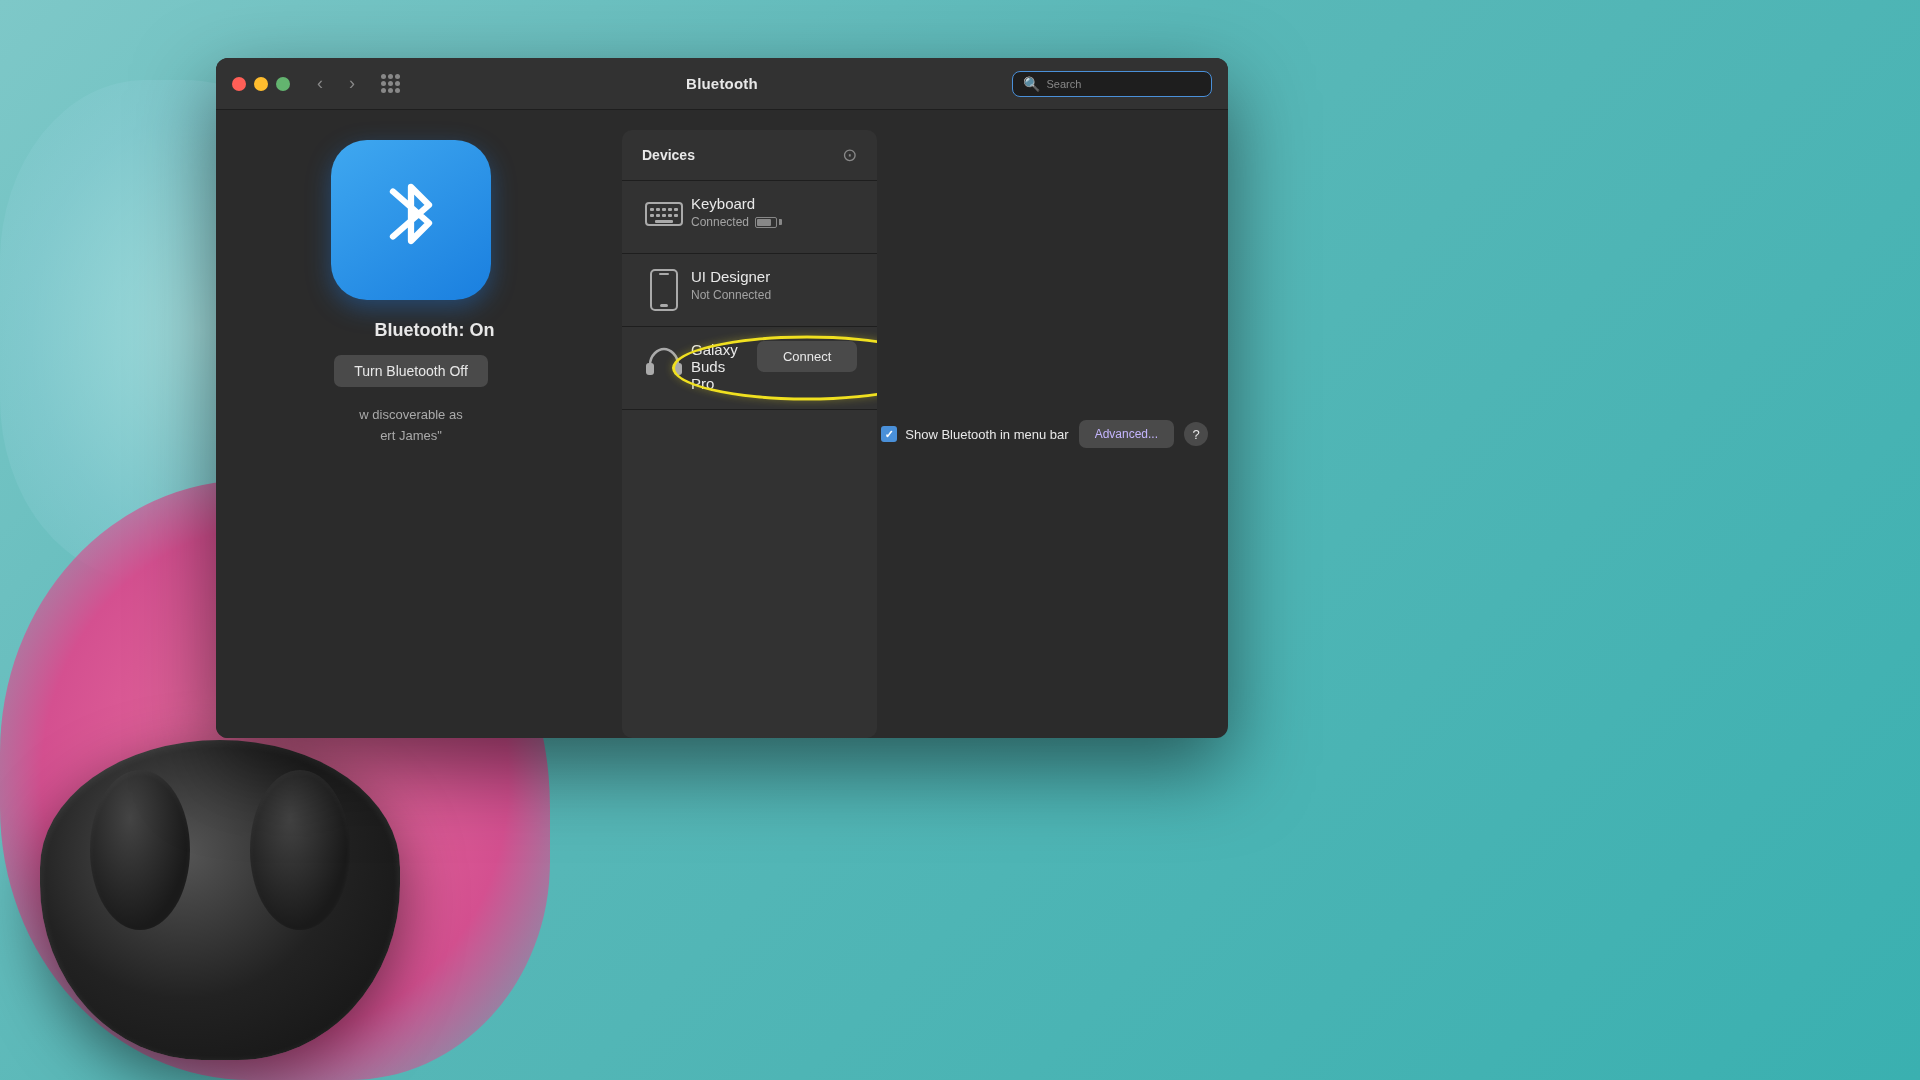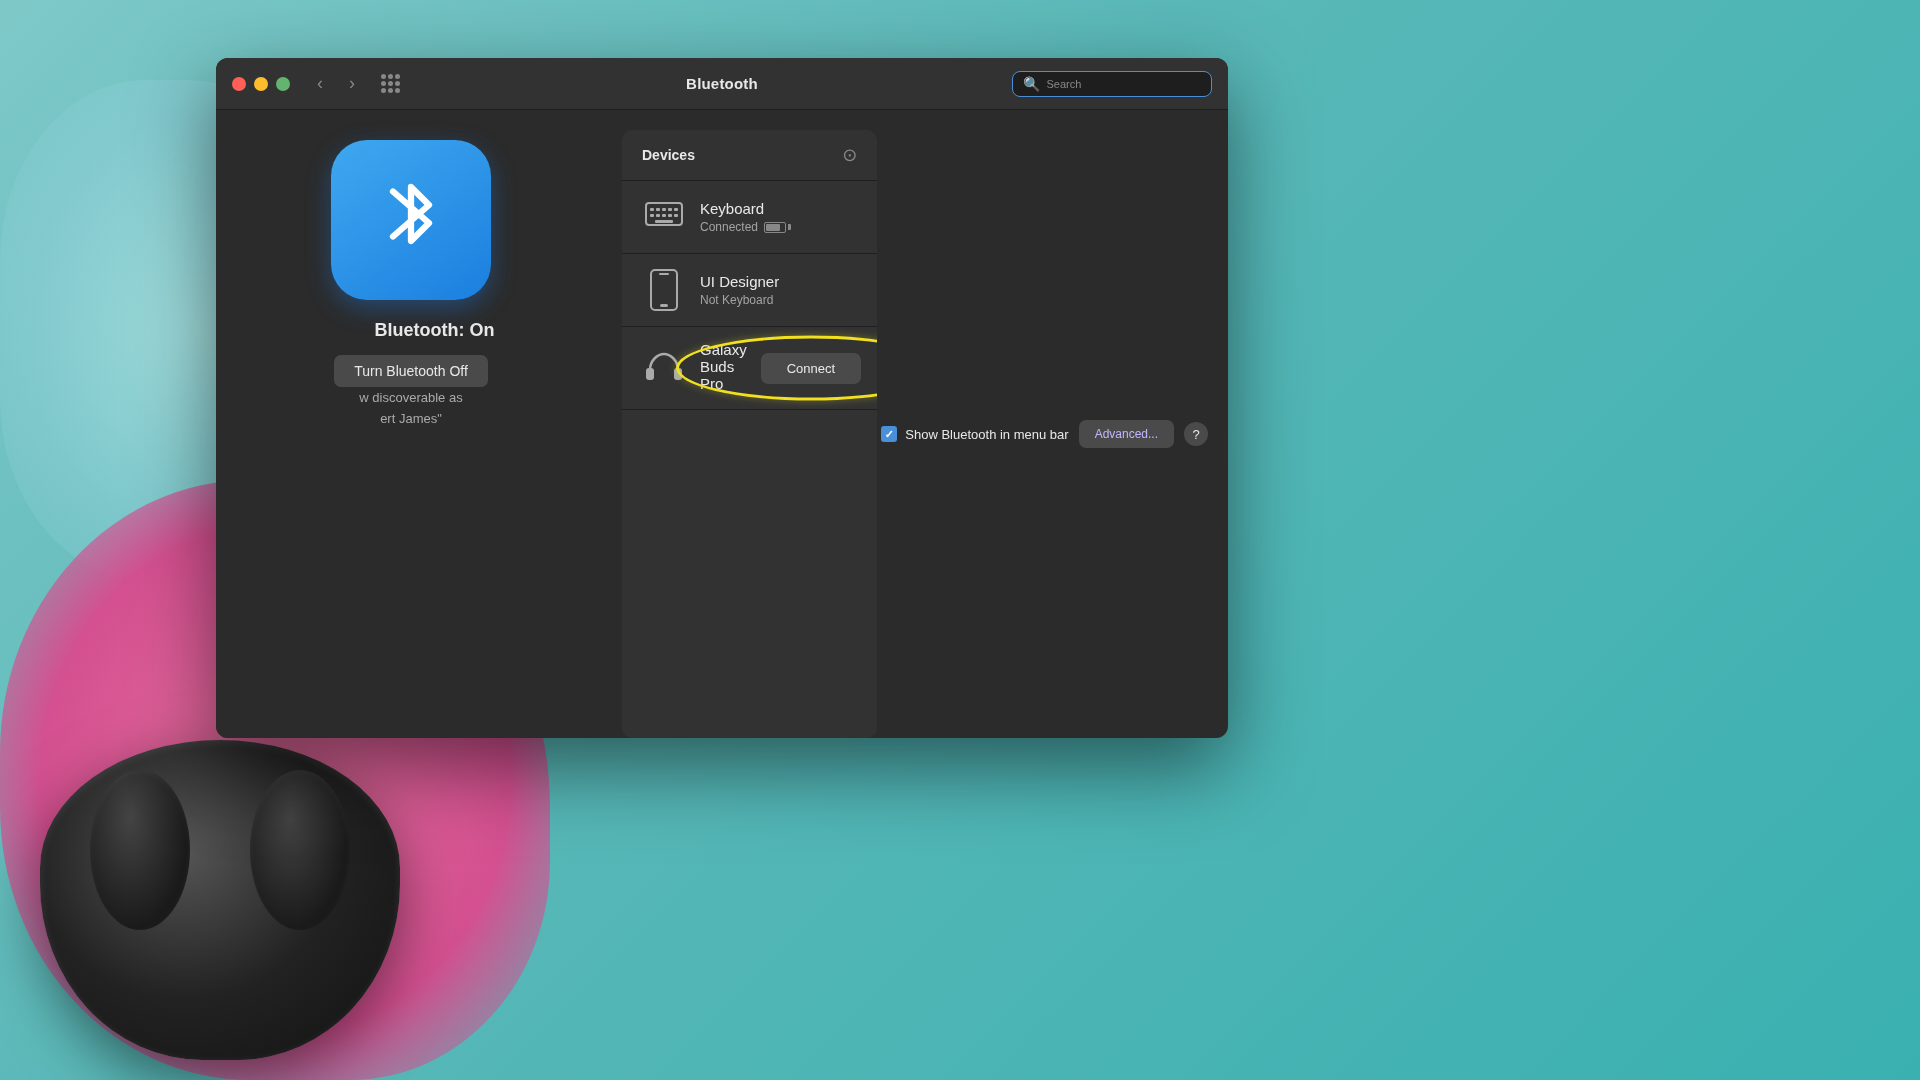--- a/index.html
+++ b/index.html
@@ -254,21 +254,21 @@
     }
 
     .turn-off-btn {
       background: #4a4a4a;
       color: #e8e8e8;
       border: none;
       border-radius: 7px;
       padding: 8px 20px;
       font-size: 14px;
       cursor: pointer;
-      margin-bottom: 1px;
+      margin-bottom: 18px;
       font-family: inherit;
     }
 
     .discoverable-text {
       color: #aaa;
       font-size: 13px;
       text-align: center;
       line-height: 1.6;
     }
 
@@ -308,24 +308,23 @@
     }
 
     @keyframes spin {
       from { transform: rotate(0deg); }
       to { transform: rotate(360deg); }
     }
 
     
     .device-row {
       display: flex;
-      align-items: center;
       padding: 14px 20px;
       border-bottom: 1px solid #1e1e1e;
-      gap: 14px;
+      gap: 5px;
     }
 
     .device-icon {
       width: 44px;
       height: 44px;
       display: flex;
       align-items: center;
       justify-content: center;
       flex-shrink: 0;
     }
@@ -585,21 +584,21 @@
           <div class="device-icon">
             <svg width="28" height="42" viewBox="0 0 28 42" fill="none" xmlns="http://www.w3.org/2000/svg">
               <rect x="1" y="1" width="26" height="40" rx="4" stroke="#aaa" stroke-width="2" fill="none"></rect>
               <rect x="10" y="35" width="8" height="3" rx="1.5" fill="#aaa"></rect>
               <rect x="9" y="4" width="10" height="2" rx="1" fill="#aaa"></rect>
             </svg>
           </div>
           <div class="device-info">
             <div class="device-name">UI Designer</div>
             <div class="device-status">
-              <span>Not Keyboard</span>
+              <span>Not Connected</span>
             </div>
           </div>
         </div>
 
         <div class="device-row">
           <div class="device-icon">
             <svg width="40" height="36" viewBox="0 0 40 36" fill="none" xmlns="http://www.w3.org/2000/svg">
               <path d="M6 20 C6 10 14 4 20 4 C26 4 34 10 34 20" stroke="#aaa" stroke-width="2.5" fill="none" stroke-linecap="round"></path>
               <rect x="2" y="18" width="8" height="12" rx="3" fill="#aaa"></rect>
               <rect x="30" y="18" width="8" height="12" rx="3" fill="#aaa"></rect>

